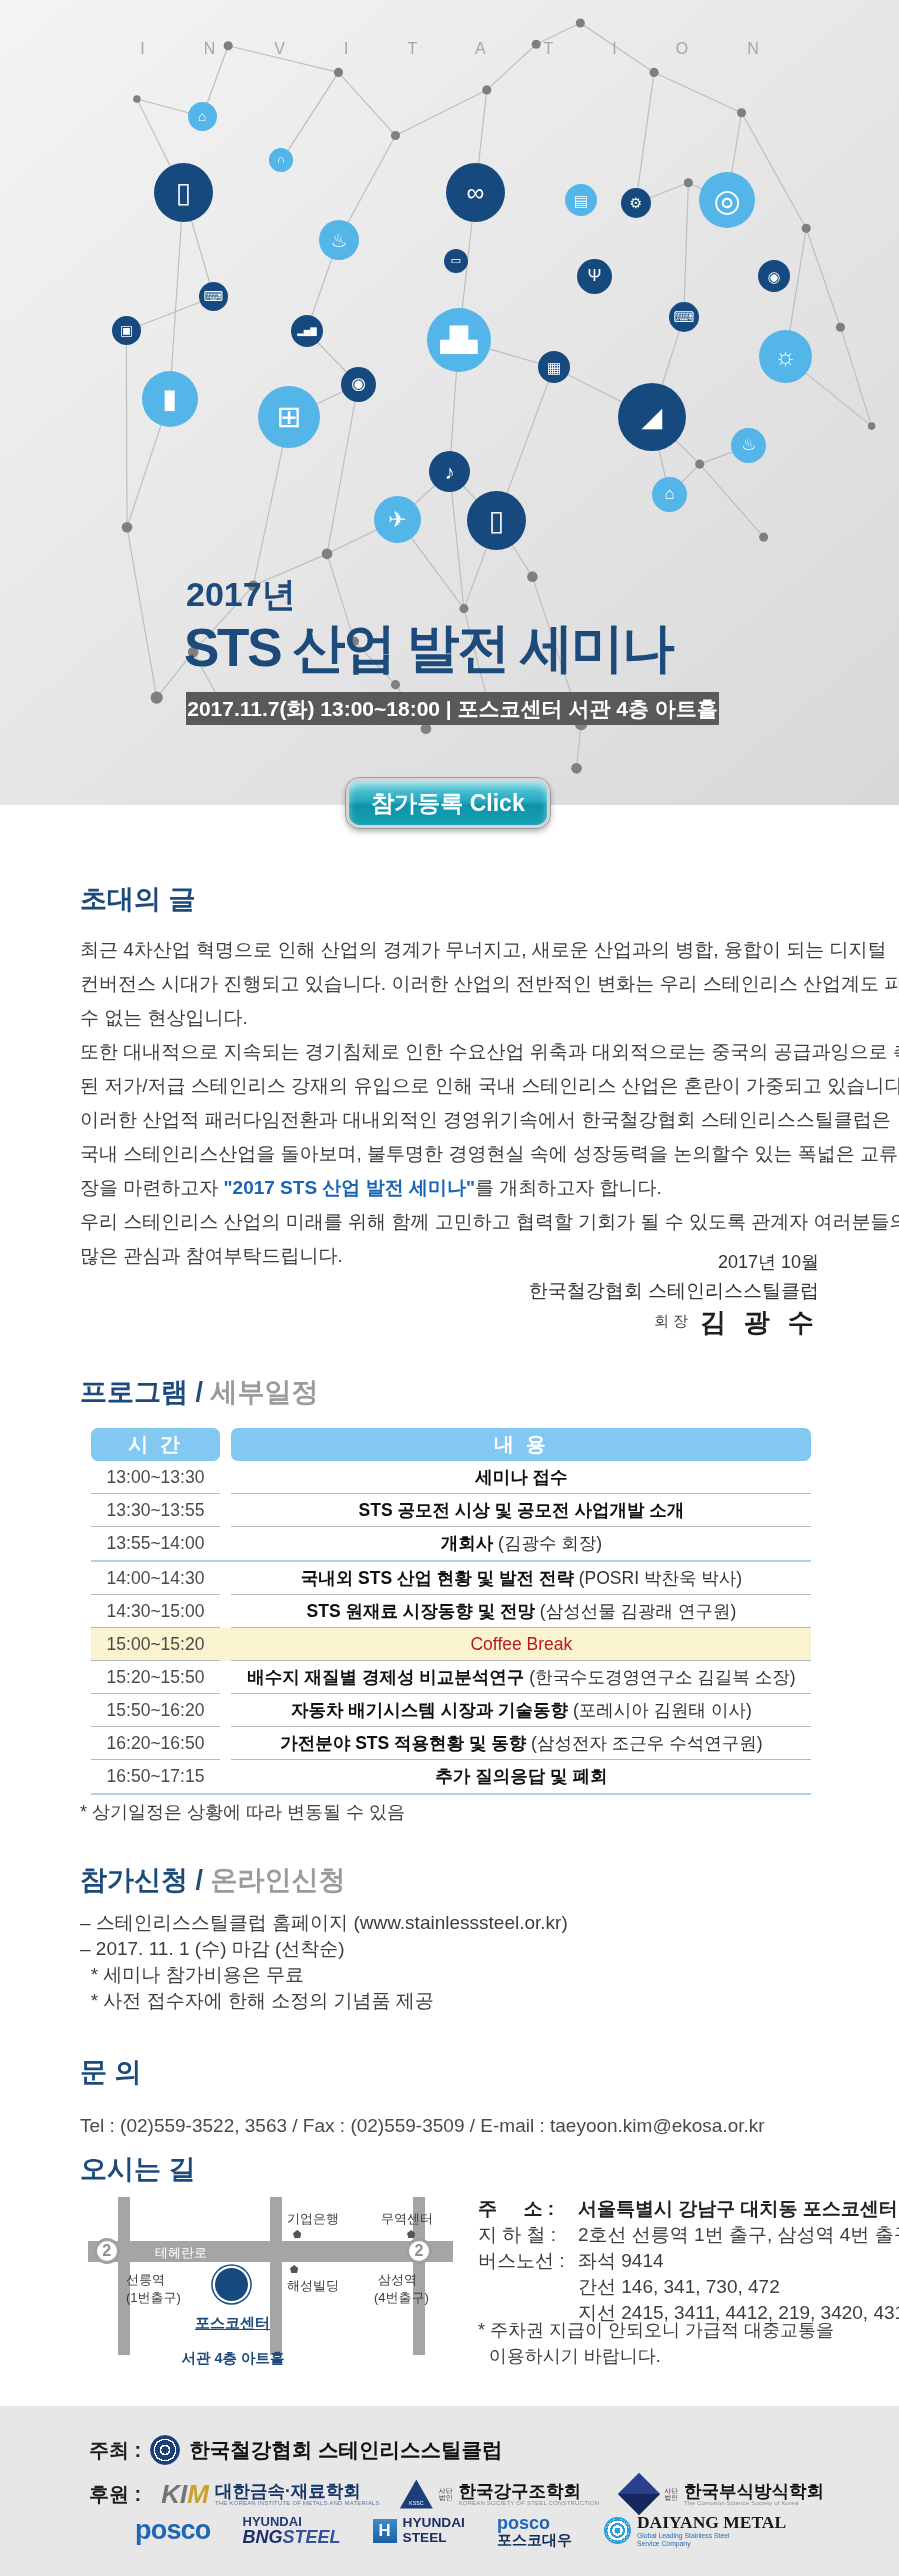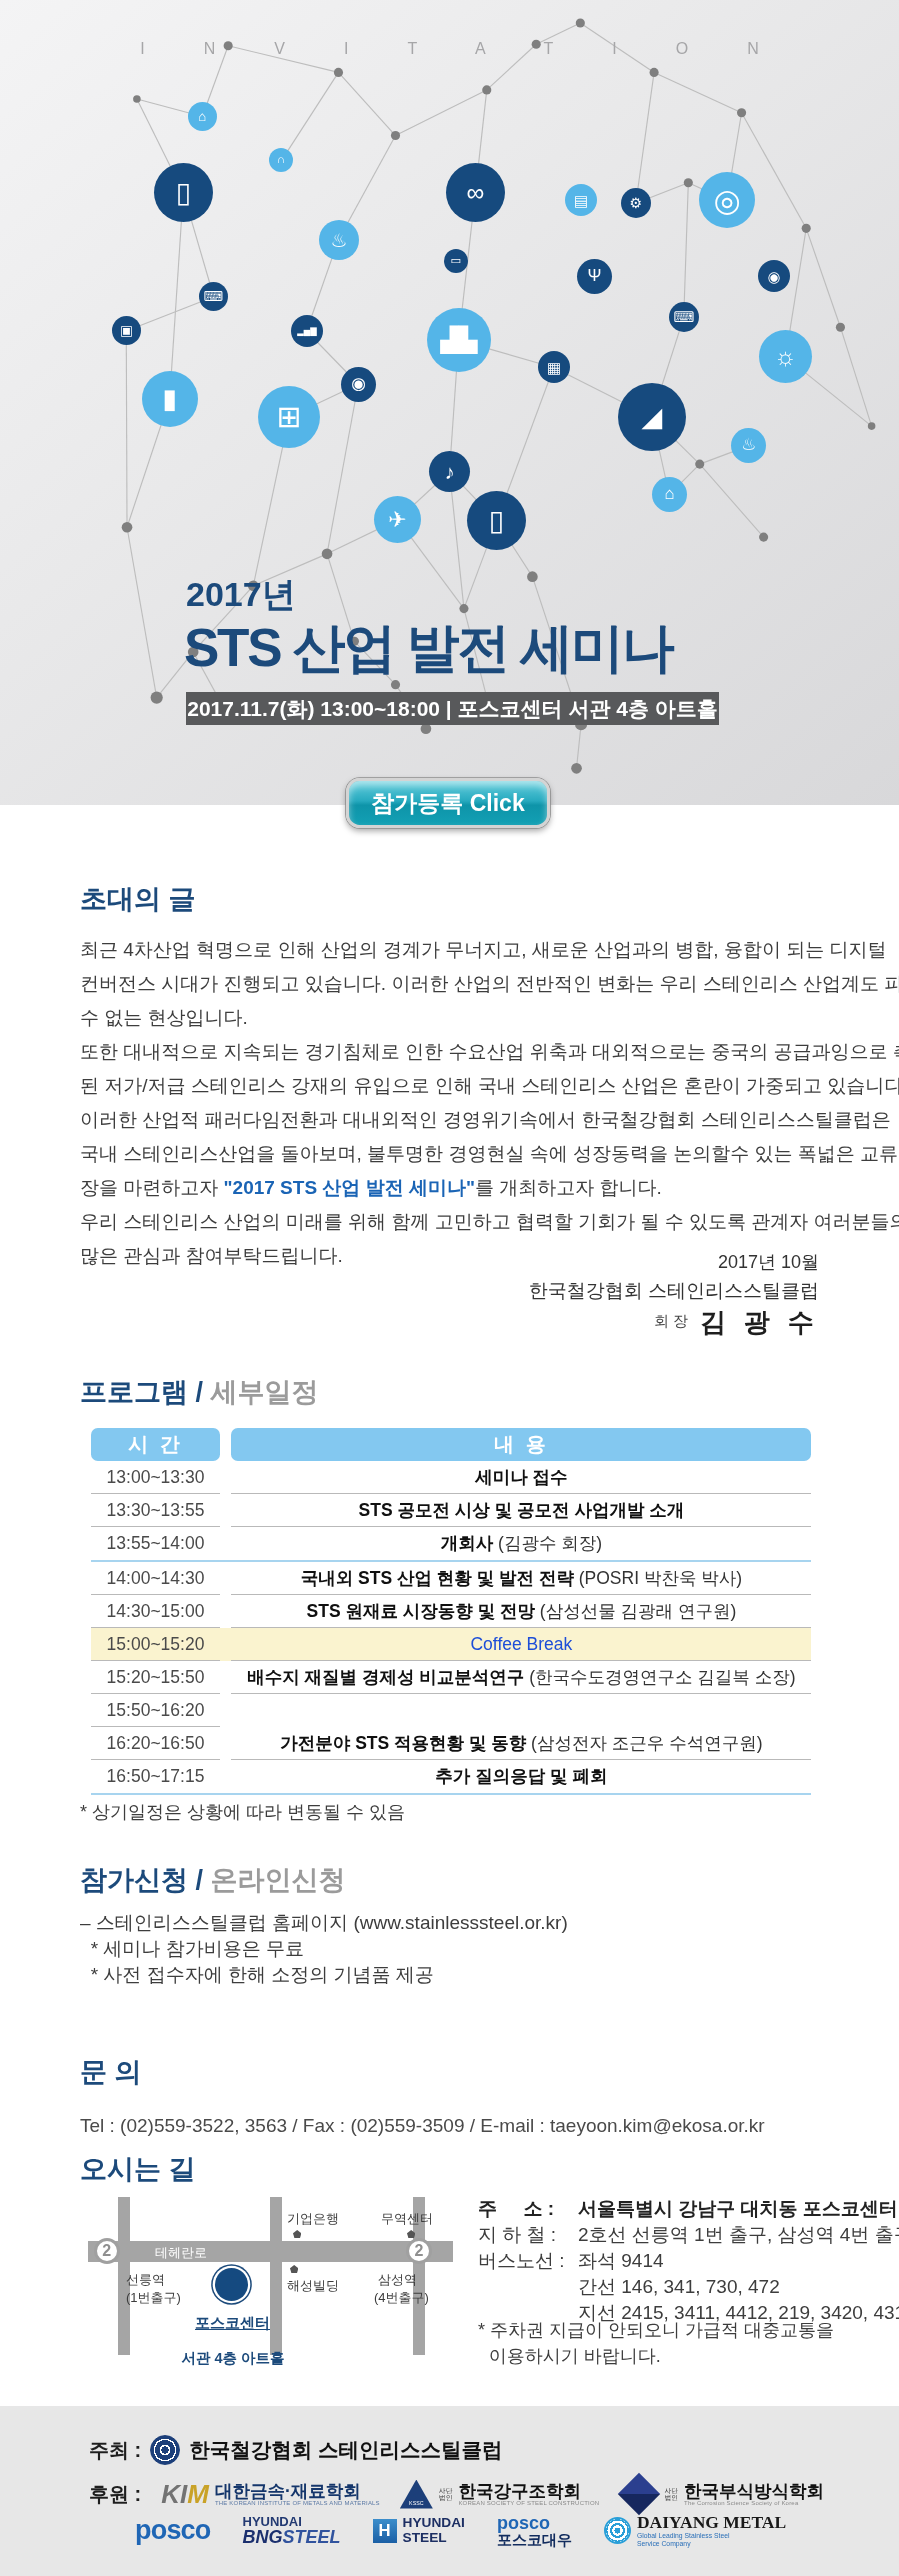--- a/index.html
+++ b/index.html
@@ -49,21 +49,21 @@
           display:flex;align-items:center;justify-content:center;letter-spacing:3px;}
   .prow{display:grid;grid-template-columns:129px 11.4px 580px;box-sizing:border-box;}
   .prow .tcell{height:33px;line-height:33px;text-align:center;font-size:17.5px;color:#4a4a4a;
                border-bottom:0.8px solid #b9b9b9;box-sizing:border-box;}
   .prow .ccell{height:33px;line-height:33px;text-align:center;font-size:17.5px;color:#333;
                border-bottom:0.8px solid #b9b9b9;box-sizing:border-box;white-space:nowrap;}
   .prow .ccell b{color:#101010;font-weight:800;}
   .prow.blue{border-bottom:2.3px solid #a7d4ef;}
   .prow.blue .tcell,.prow.blue .ccell{border-bottom:none;}
   .prow.hl{background:#faf3cf;}
-  .prow.hl .ccell{color:#1d4ed8;}
+  .prow.hl .ccell{color:#b91c1c;}
   .footnote{position:absolute;left:80px;top:1800px;font-size:18px;color:#3d3d3d;}
 
   
   .apply-lines{position:absolute;left:80px;top:1910px;font-size:19px;line-height:26px;color:#3d3d3d;}
   .aline{white-space:nowrap;}
   .aline.indent{padding-left:10.7px;}
   .telline{position:absolute;left:80px;top:2115px;font-size:19px;color:#4a4a4a;white-space:nowrap;}
 
   
   .map{position:absolute;left:80px;top:2195px;width:380px;height:164px;font-size:13px;color:#3c3c3c;}
@@ -331,40 +331,42 @@
           <div class="ccell">Coffee Break</div>
         </div>
         <div class="prow">
           <div class="tcell">15:20~15:50</div>
           <div></div>
           <div class="ccell"><b>배수지 재질별 경제성 비교분석연구</b><span> (한국수도경영연구소 김길복 소장)</span></div>
         </div>
         <div class="prow">
           <div class="tcell">15:50~16:20</div>
           <div></div>
+          <div class="ccell"><b>자동차 배기시스템 시장과 기술동향</b><span> (포레시아 김원태 이사)</span></div>
         </div>
         <div class="prow">
           <div class="tcell">16:20~16:50</div>
           <div></div>
           <div class="ccell"><b>가전분야 STS 적용현황 및 동향</b><span> (삼성전자 조근우 수석연구원)</span></div>
         </div>
         <div class="prow blue">
           <div class="tcell">16:50~17:15</div>
           <div></div>
           <div class="ccell"><b>추가 질의응답 및 폐회</b></div>
         </div>
       </div>
   </div>
   <div class="footnote">* 상기일정은 상황에 따라 변동될 수 있음</div>
 
   <div class="h1" style="top:1862px">
     <span>참가신청 /</span><span class="sub"> 온라인신청</span>
   </div>
   <div class="apply-lines" id="apply-lines">
       <div class="aline">– 스테인리스스틸클럽 홈페이지 (www.stainlesssteel.or.kr)</div>
+      <div class="aline">– 2017. 11. 1 (수) 마감 (선착순)</div>
       <div class="aline indent">* 세미나 참가비용은 무료</div>
       <div class="aline indent">* 사전 접수자에 한해 소정의 기념품 제공</div>
     </div>
 
   <div class="h1" style="top:2054px">문 의</div>
   <div class="telline">Tel : (02)559-3522, 3563  /  Fax : (02)559-3509  /  E-mail : taeyoon.kim@ekosa.or.kr</div>
 
   <div class="h1" style="top:2151px">오시는 길</div>
   <div class="map">
     <div class="vroad" style="left:38px"></div>

